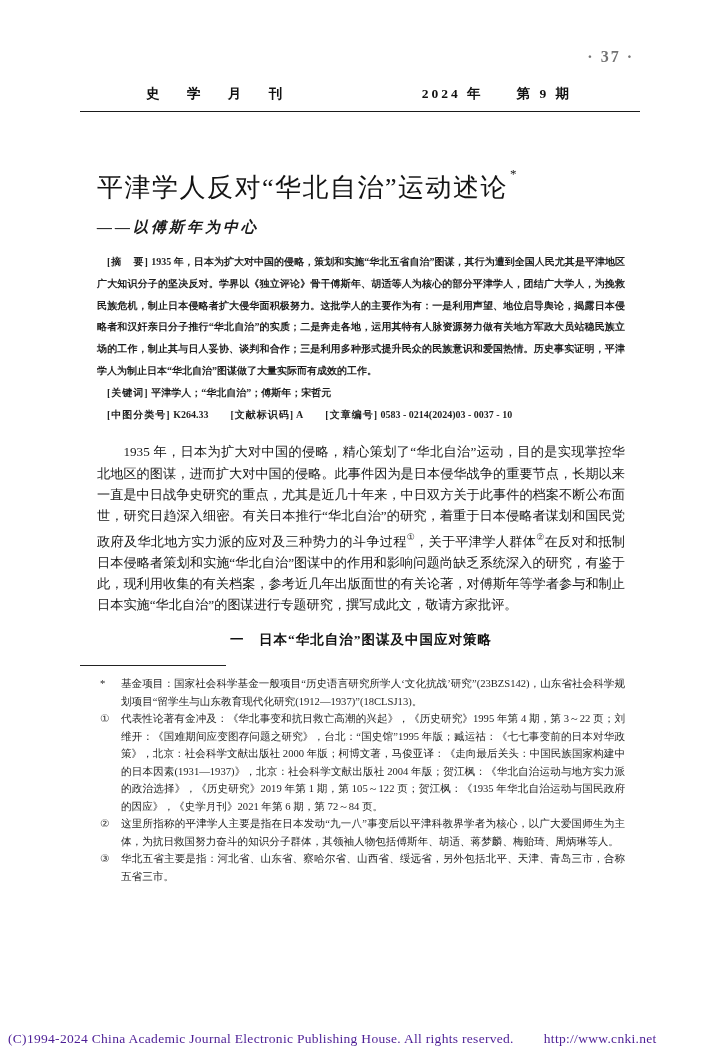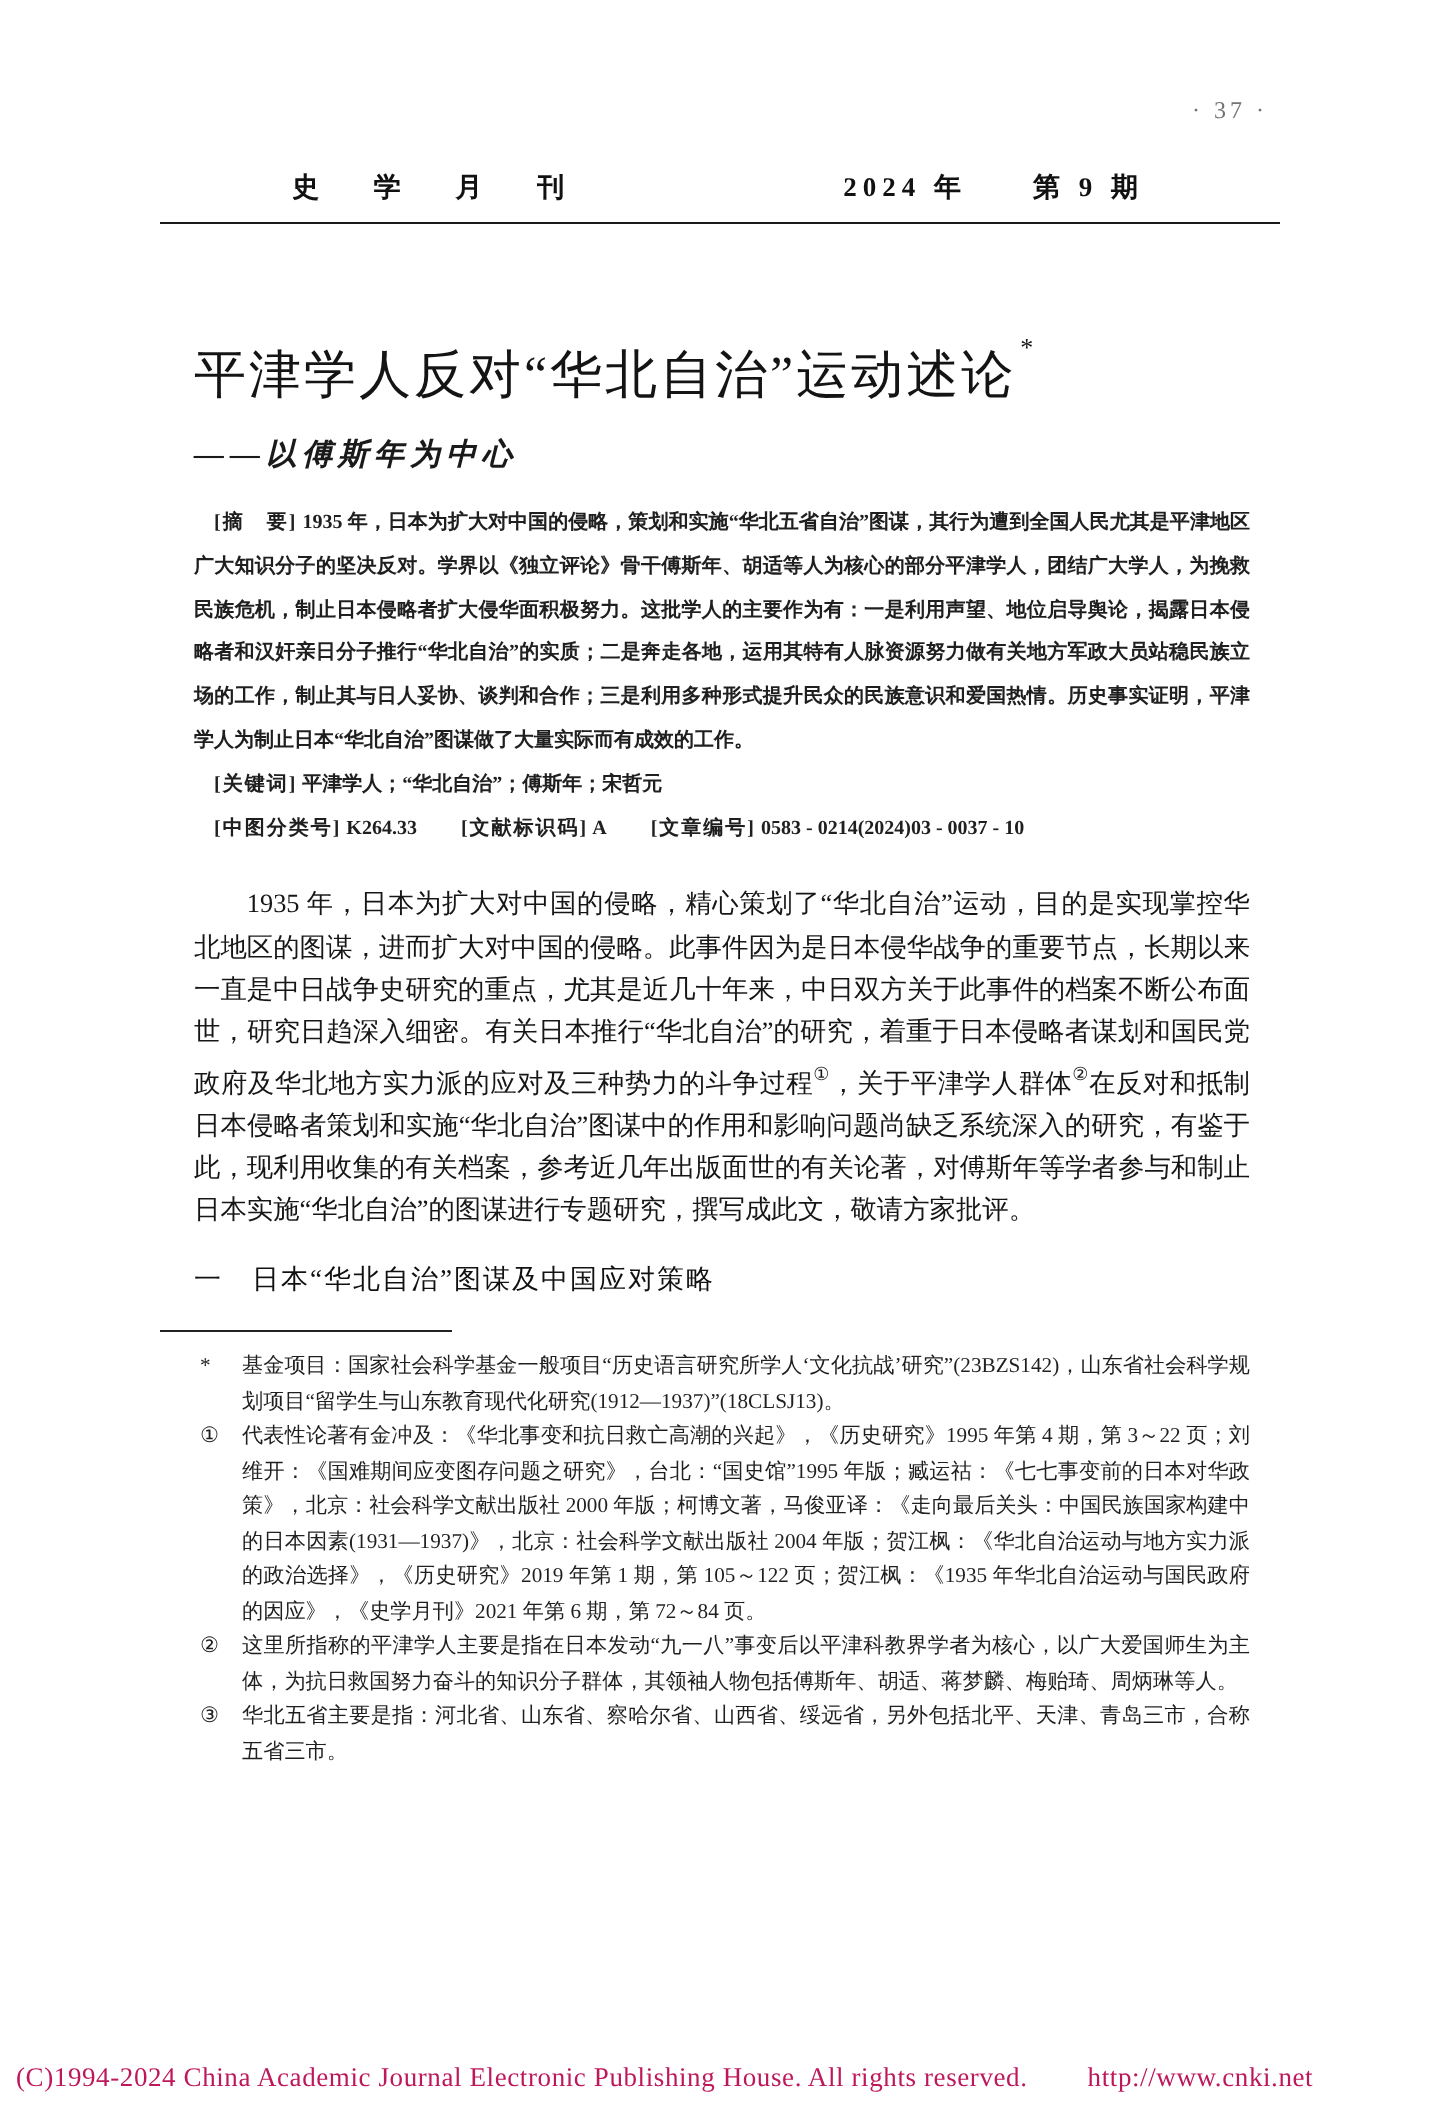--- a/index.html
+++ b/index.html
@@ -1,21 +1,21 @@
 <!DOCTYPE html>
 <html><head>
 <meta charset="utf-8">
 <style>
   * { margin:0; padding:0; box-sizing:border-box; }
   html,body { background:#e8e8e8; }
   body { width:720px; height:1057px; margin:0 auto; position:relative;
          font-family:"Liberation Serif","DejaVu Serif",serif; }
   .page { position:absolute; inset:0; background:#ffffff; color:#1c1c1c; overflow:hidden; }
 
-  .page-num { position:absolute; top:48px; right:86px; font-size:12px; font-weight:400;
+  .page-num { position:absolute; top:48px; right:86px; font-size:16px; font-weight:700;
               letter-spacing:2px; color:#737373; }
 
   .journal-header { position:absolute; top:84px; left:80px; right:80px;
                     border-bottom:1.6px solid #1a1a1a; padding-bottom:8px; height:28px; }
   .journal-name { position:absolute; left:66px; bottom:8px; font-size:13.5px; font-weight:700;
                   letter-spacing:12px; color:#111; }
   .journal-issue { position:absolute; right:68px; bottom:8px; font-size:13.5px; font-weight:700;
                    letter-spacing:3px; color:#111; }
 
   .content { position:absolute; left:97px; top:112px; width:528px; }
@@ -33,32 +33,32 @@
   .abstract p { text-indent:1em; }
   .abs-label { font-weight:800; letter-spacing:1px; }
   .meta-line { margin-top:0; }
   .meta-line .gap { display:inline-block; width:2.2em; }
 
   .body-text { margin-top:16px; font-size:13.2px; line-height:21.3px; text-align:justify;
                color:#161616; }
   .body-text p { text-indent:2em; }
   .note-ref { font-size:9px; vertical-align:6px; }
 
-  .section-heading { margin:13px 0 13px 0; font-size:13.5px; font-weight:400;
+  .section-heading { margin:13px 0 13px 0; text-align:center; font-size:13.5px; font-weight:700;
                      letter-spacing:1px; text-indent:0 !important; color:#111; }
 
   .footnote-sep { margin:15px 0 9px -17px; width:146px; border:none;
                   border-top:1.2px solid #222; }
   .footnotes { font-size:10.6px; line-height:17.5px; color:#1f1f1f; }
   .footnote { display:flex; align-items:flex-start; }
   .fn-marker { flex:0 0 24px; padding-left:3px; }
   .fn-text { flex:1; text-align:justify; }
 
   .page-footer { position:absolute; left:8px; bottom:10px; right:8px; font-size:13.5px;
-                 color:#be185d; letter-spacing:0.3px; white-space:nowrap; }
+                 color:#4c1d95; letter-spacing:0.3px; white-space:nowrap; }
   .page-footer .footer-url { margin-left:30px; }
 </style>
 </head>
 <body>
 
 <div class="page">
 
   <div class="page-num">· 37 ·</div>
 
   <div class="journal-header">

